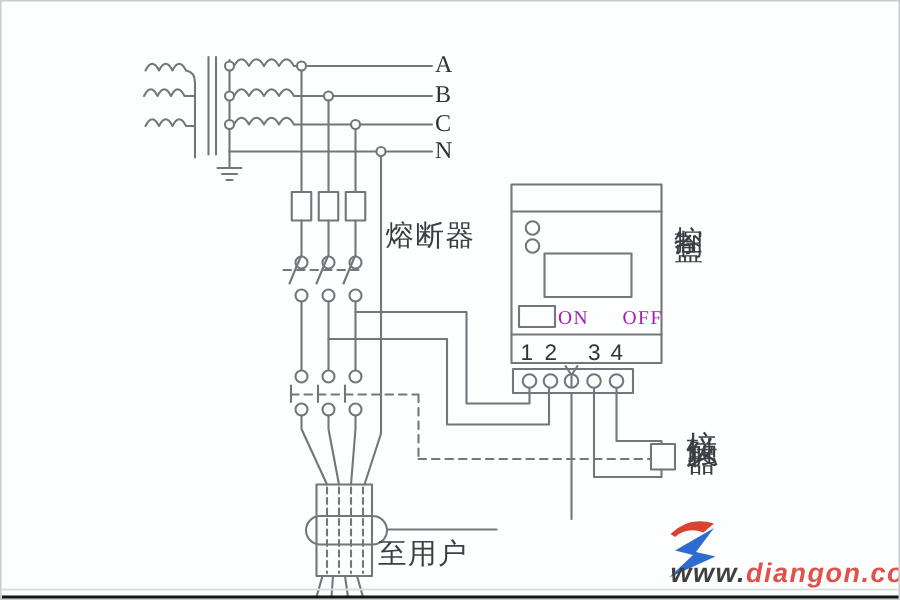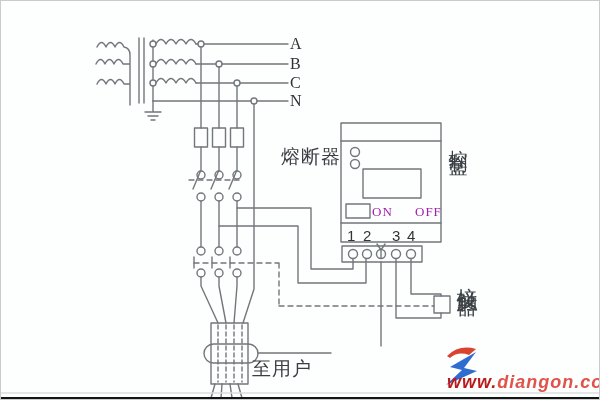--- a/index.html
+++ b/index.html
@@ -20,21 +20,21 @@
   .ctrl-label{font-size:19px;letter-spacing:3px;}
   .contactor-label{font-size:21px;letter-spacing:5px;}
   .tnum{font-size:15px;color:#333;}
   .onoff{font-family:"Liberation Serif", serif;font-size:13px;letter-spacing:1px;color:#a21caf;}
   .wm-name{
     position:absolute;font-size:17px;font-weight:bold;color:#919191;letter-spacing:1.5px;
   }
   .wm-url{
     position:absolute;font-size:18px;font-weight:bold;font-style:italic;letter-spacing:1px;
   }
-  .wm-url .prefix{color:#b91c1c;}
+  .wm-url .prefix{color:#404040;}
   .wm-url .domain{color:#e0524a;text-shadow:0 0 2px #ffffff,0 0 1px #ffffff;}
 </style>
 </head>
 <body>
 
 <div class="screen">
 
   <svg width="600" height="400" viewBox="0 0 600 400" fill="none" stroke="#71777b" stroke-width="1.4" stroke-linecap="round" stroke-linejoin="round">
 
     <g>
@@ -173,21 +173,21 @@
 
     <path stroke="#d9dedd" d="M0,392 H600"></path>
     <rect fill="#141414" stroke="none" x="0" y="396" width="600" height="4"></rect>
   </svg>
 
   <div class="lbl phase" style="left:289px;top:34px;">A</div>
   <div class="lbl phase" style="left:289px;top:54px;">B</div>
   <div class="lbl phase" style="left:289px;top:73px;">C</div>
   <div class="lbl phase" style="left:289px;top:91px;">N</div>
 
-  <div class="lbl cjk" style="left:256px;top:143px;margin-left:24px;">熔断器</div>
+  <div class="lbl cjk" style="left:256px;top:143px;">熔断器</div>
   <div class="vlabel ctrl-label" style="left:444px;top:134px;">控制盒</div>
   <div class="vlabel contactor-label" style="left:452px;top:269px;">接触器</div>
   <div class="lbl cjk" style="left:251px;top:355px;">至用户</div>
 
   <div class="lbl tnum" style="left:346px;top:226px;">1</div>
   <div class="lbl tnum" style="left:362px;top:226px;">2</div>
   <div class="lbl tnum" style="left:391px;top:226px;">3</div>
   <div class="lbl tnum" style="left:406px;top:226px;">4</div>
   <div class="lbl onoff" style="left:371px;top:203px;">ON</div>
   <div class="lbl onoff" style="left:414px;top:203px;">OFF</div>

